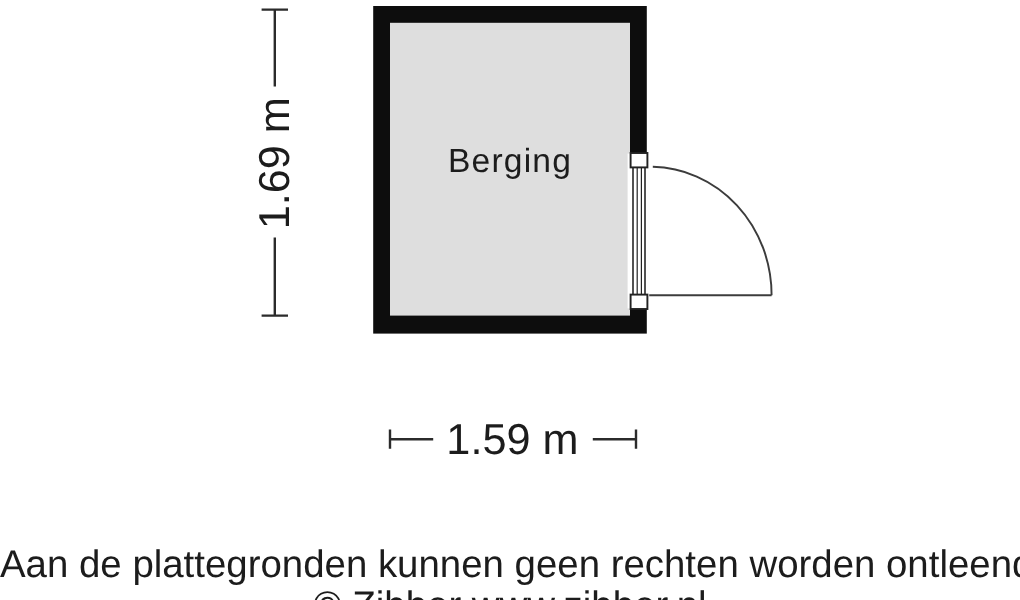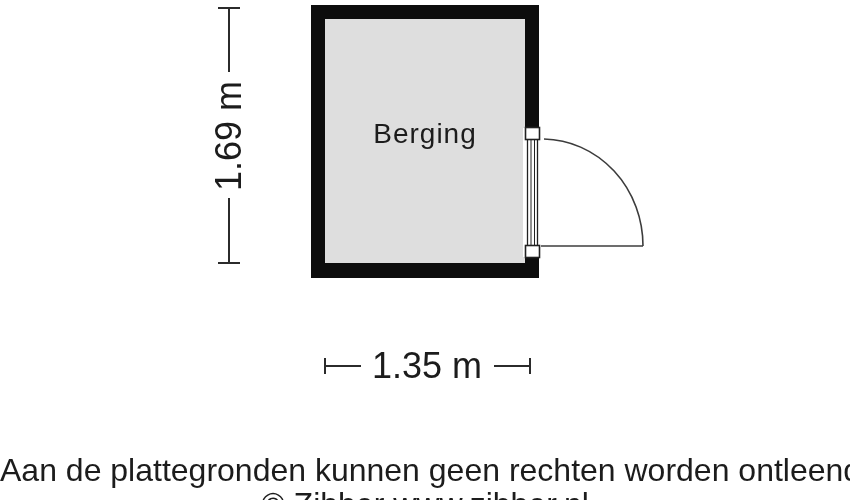--- a/index.html
+++ b/index.html
@@ -109,19 +109,19 @@
 
     <g>
       <path d="M 325 358 V 374 M 325 366 H 361 M 494 366 H 530 M 530 358 V 374" fill="none" stroke="var(--dim-line, #2b2b2b)" stroke-width="2"></path>
     </g>
   </svg>
 
   <div class="label" id="room-label">Berging</div>
 
   <div class="label" id="height-dim-label">1.69 m</div>
 
-  <div class="label" id="width-dim-label">1.35 m</div>
+  <div class="label" id="width-dim-label">1.59 m</div>
 
   <div class="label" id="disclaimer-line">Aan de plattegronden kunnen geen rechten worden ontleend</div>
 
   <div class="label" id="credit-line">© Zibber www.zibber.nl</div>
 
 </div>
 
 </body></html>

